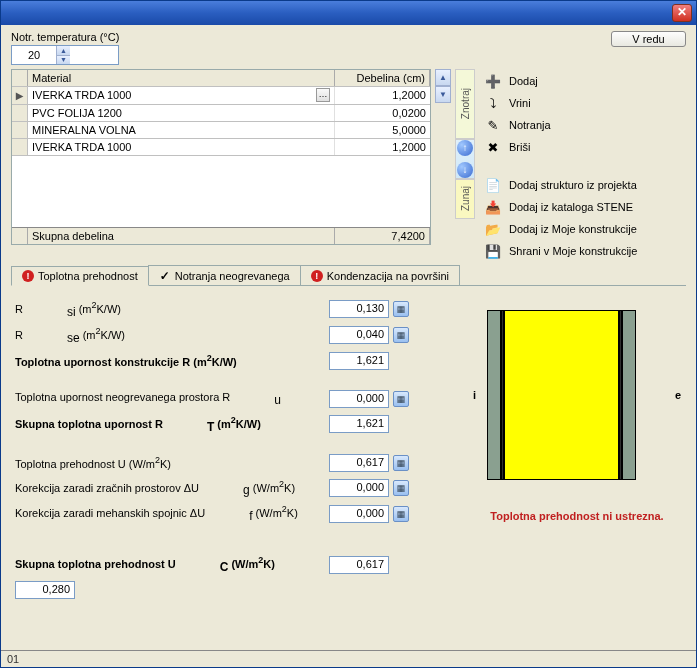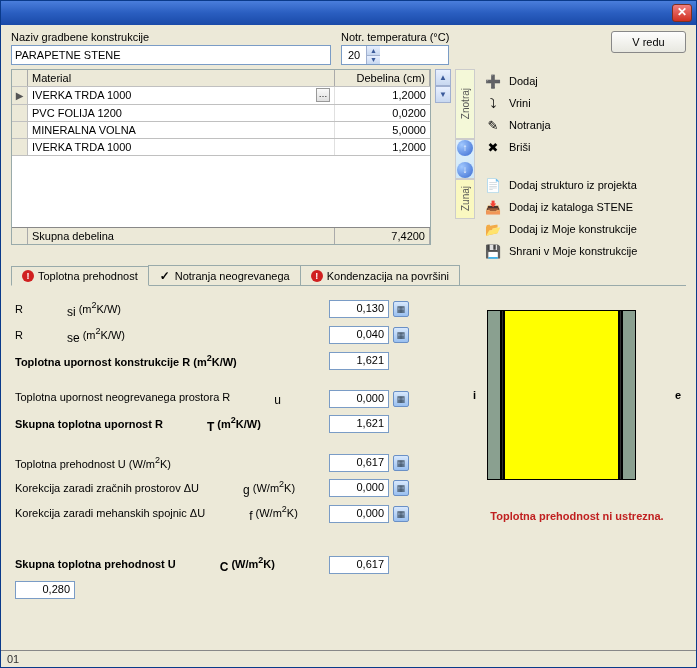--- a/index.html
+++ b/index.html
@@ -64,40 +64,40 @@
     padding: 2px 3px;
     height: 20px;
   }
   .spinner {
     display: inline-flex;
     border: 1px solid #7a9cc6;
     background: #fff;
     height: 20px;
   }
   .spinner input {
-    width: 24px;
+    width: 44px;
     border: none;
     text-align: center;
     font-size: 11px;
     padding: 0 2px;
     outline: none;
   }
   .spinner .arrows { display: flex; flex-direction: column; width: 14px; }
   .spinner .arrow {
     flex: 1;
     background: linear-gradient(#e8f0ff, #c8d8f0);
     border-left: 1px solid #a0b0d0;
     display:flex; align-items:center; justify-content:center;
     font-size: 7px; color:#3a5a9a; cursor:pointer;
   }
   .spinner .arrow + .arrow { border-top:1px solid #a0b0d0; }
   .ok-btn {
     margin-left: auto;
     width: 75px;
-    height: 22px;
+    height: 16px;
     background: linear-gradient(#fdfdfd, #e8e8e0);
     border: 1px solid #888;
     border-radius: 3px;
     font-size: 11px;
     cursor: pointer;
   }
 
   .mid {
     display: flex;
     gap: 4px;
@@ -281,24 +281,20 @@
 <body>
 
 <div class="window">
   <div class="titlebar">
     <div class="close-btn">✕</div>
   </div>
 
   <div class="content">
 
     <div class="top-row">
-      <div class="fieldgroup" style="flex:0 0 320px;">
-        <span class="label">Naziv gradbene konstrukcije</span>
-        <input type="text" style="width: 100%;" value="PARAPETNE STENE">
-      </div>
       <div class="fieldgroup">
         <span class="label">Notr. temperatura (°C)</span>
         <div class="spinner">
           <input value="20" style="">
           <div class="arrows">
             <div class="arrow">▲</div>
             <div class="arrow">▼</div>
           </div>
         </div>
       </div>

